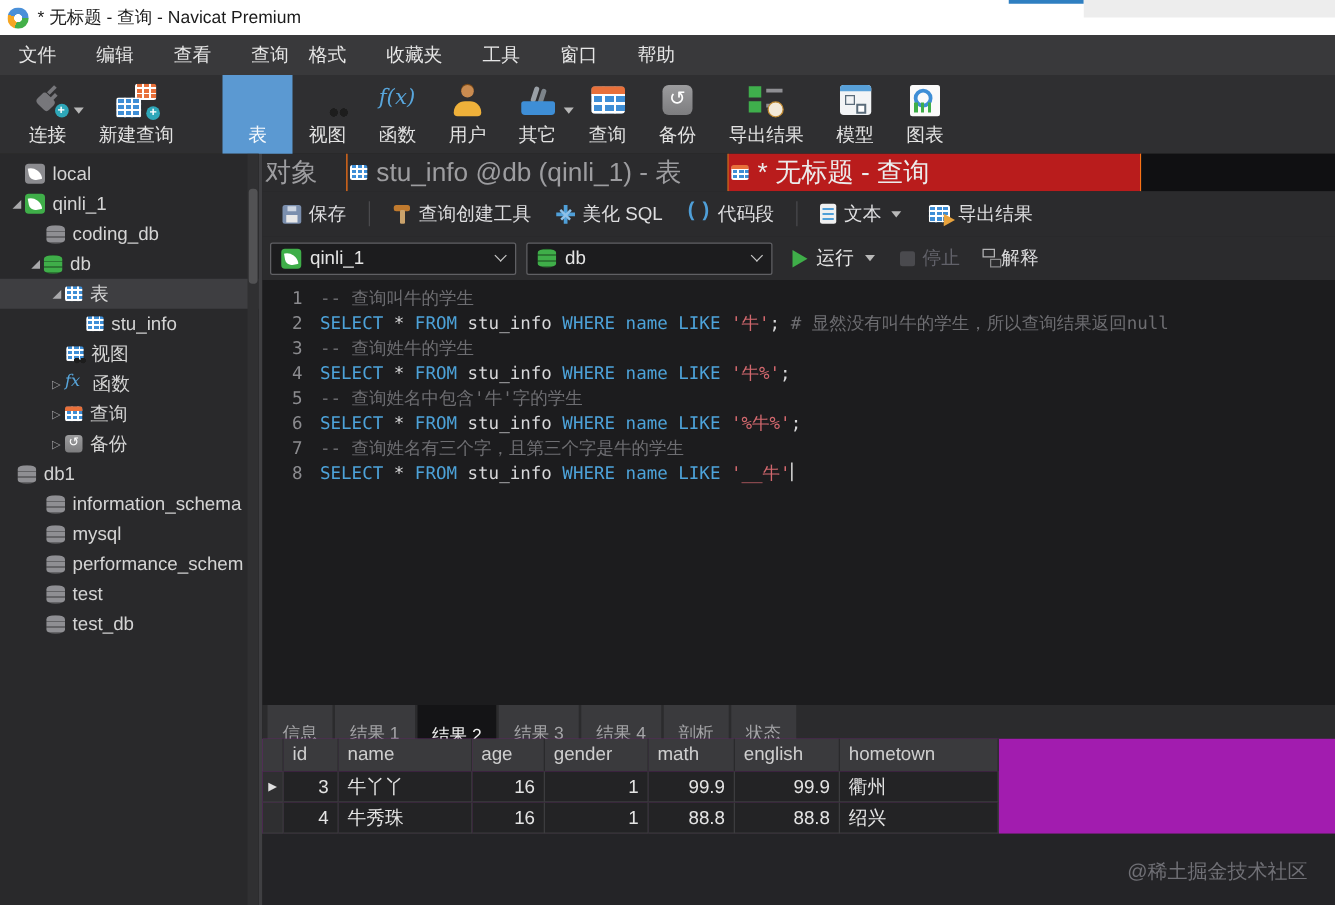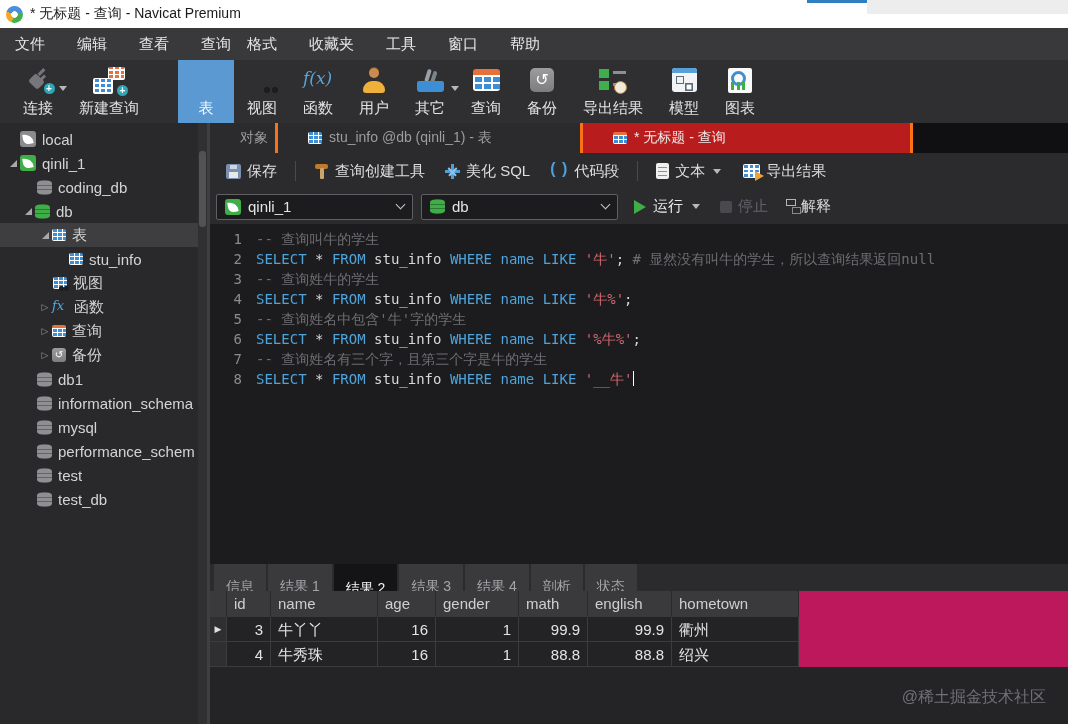--- a/index.html
+++ b/index.html
@@ -135,22 +135,22 @@
       repeating-linear-gradient(0deg,#fff 0 1.4px,transparent 1.4px 4px),
       repeating-linear-gradient(90deg,#fff 0 1.4px,transparent 1.4px 5px); }
   .ic-backup-s-icon { width:14px; height:14px; border-radius:3px; background:linear-gradient(#9c9c9e,#7d7d7f); }
   .ic-backup-s-icon::before { content:"\21BA"; position:absolute; left:0; right:0; top:0; text-align:center;
     color:#fff; font-size:10px; line-height:14px; }
 
   
   .main { flex:1; display:flex; flex-direction:column; min-width:0; background:#242427; }
 
   .doc-tabs { height:30px; background:#2b2b2d; display:flex; flex:0 0 auto; }
-  .doc-tab { display:flex; align-items:center; gap:7px; padding:0 30px; font-size:14px; color:#9d9da0;
-    border-right:3px solid #f97316; white-space:nowrap; overflow:hidden; }
+  .doc-tab { display:flex; align-items:center; gap:7px; padding:0 2px; font-size:21px; color:#9d9da0;
+    border-right:1px solid #f97316; white-space:nowrap; overflow:hidden; }
   .doc-tab.active { background:#b91c1c; color:#ececec; }
   .doc-tabs .filler { flex:1; background:#101012; }
 
   .qtoolbar { height:36px; background:#2b2b2d; display:flex; align-items:center; padding-left:8px; gap:4px; flex:0 0 auto; }
   .q-btn { display:flex; align-items:center; gap:6px; color:#dedee0; font-size:15px; padding:4px 8px; white-space:nowrap; }
   .qsep { width:1px; height:20px; background:#4a4a4d; margin:0 6px; }
   .ic-save-icon { width:15px; height:15px; background:#7b8fae; border-radius:2px; }
   .ic-save-icon::before { content:""; position:absolute; left:3px; bottom:1px; width:9px; height:6px; background:#e8e8e8; }
   .ic-save-icon::after { content:""; position:absolute; left:4px; top:1px; width:7px; height:4px; background:#cdd5e2; }
   .ic-builder-icon { width:15px; height:16px; }
@@ -197,21 +197,21 @@
   .code-line { display:flex; height:20px; line-height:20px; font-size:14px; white-space:pre; }
   .ln { width:46px; flex:0 0 46px; text-align:right; padding-right:14px; color:#8b8b8f; }
   .t-k { color:#4da3da; } .t-p { color:#d8d8da; } .t-s { color:#d2686e; } .t-c { color:#6e6e72; }
   .cursor { display:inline-block; width:1.5px; height:15px; background:#fff; vertical-align:-2px; }
 
   
   .rtabs { height:27px; background:#2b2b2d; display:flex; align-items:flex-end; padding-left:4px; gap:2px; flex:0 0 auto; }
   .rtab { height:23px; line-height:23px; padding:16px 12px; background:#3a3a3d; color:#a5a5a8; font-size:14px; }
   .rtab.active { background:#141416; color:#f2f2f2; height:27px; line-height:27px; }
 
-  .grid { background:#be185d; flex:0 0 auto; }
+  .grid { background:#a21caf; flex:0 0 auto; }
   .g-row { display:flex; }
   .g-head .g-cell { background:#3a3a3d; color:#cfcfcf; height:26px; line-height:26px; border-right:1px solid #2a2a2c; }
   .g-body .g-cell { background:#232325; color:#e4e4e4; height:25px; line-height:25px;
     border-right:1px solid #3c3c3f; border-bottom:1px solid #3c3c3f; }
   .g-cell { font-size:15px; padding:0 7px; white-space:nowrap; overflow:hidden; }
   .g-cell.num { text-align:right; }
   .g-gutter { width:17px; flex:0 0 17px; padding:0; text-align:center; }
   .g-head .g-gutter { background:#3a3a3d; border-right:1px solid #2a2a2c; }
   .g-body .g-gutter { background:#2f2f31; color:#e0e0e0; font-size:9px;
     border-right:1px solid #3c3c3f; border-bottom:1px solid #3c3c3f; }
@@ -371,21 +371,21 @@
           <div class="tree-row" style="padding-left: 38px;">
             <span class="arr arr-col">▷</span>
             <span class="i ic-query-s-icon"></span>
             <span class="tree-label">查询</span>
           </div>
           <div class="tree-row" style="padding-left: 38px;">
             <span class="arr arr-col">▷</span>
             <span class="i ic-backup-s-icon"></span>
             <span class="tree-label">备份</span>
           </div>
-          <div class="tree-row" style="padding-left: 23px;">
+          <div class="tree-row" style="">
             <span class="arr"></span>
             <span class="i ic-db-gray-icon"></span>
             <span class="tree-label">db1</span>
           </div>
           <div class="tree-row" style="padding-left: 23px;">
             <span class="arr"></span>
             <span class="i ic-db-gray-icon"></span>
             <span class="tree-label">information_schema</span>
           </div>
           <div class="tree-row" style="padding-left: 23px;">

